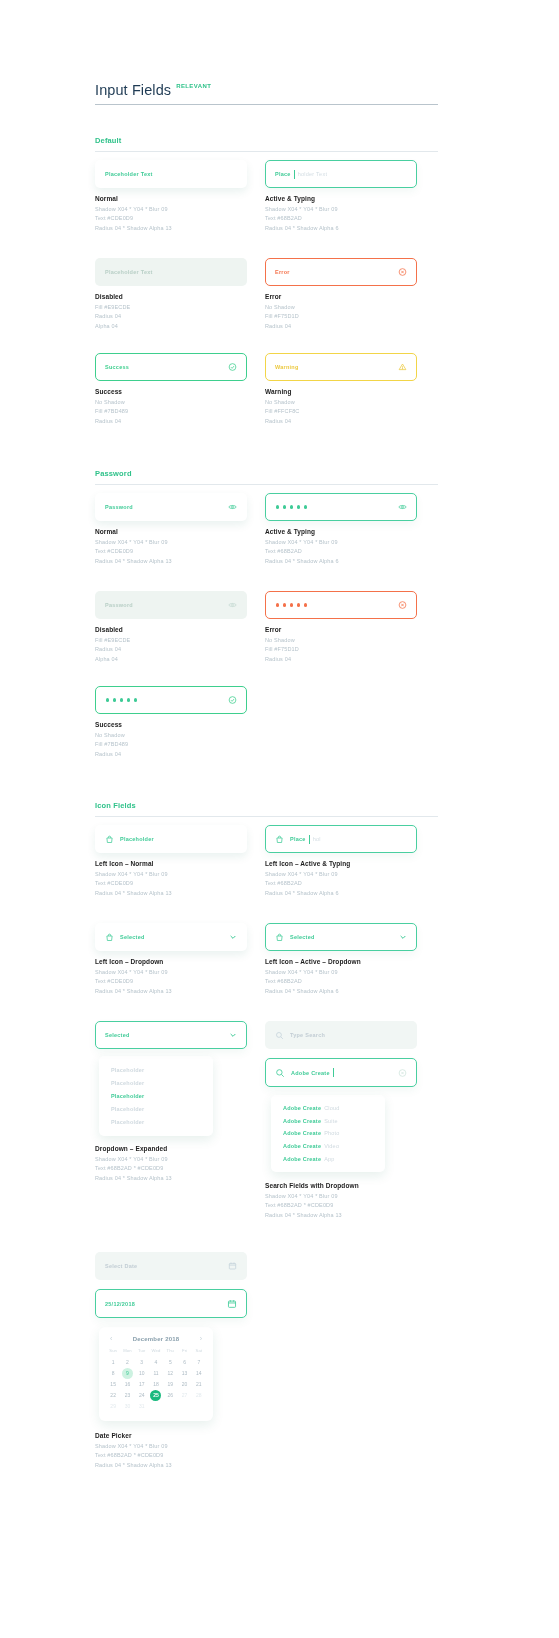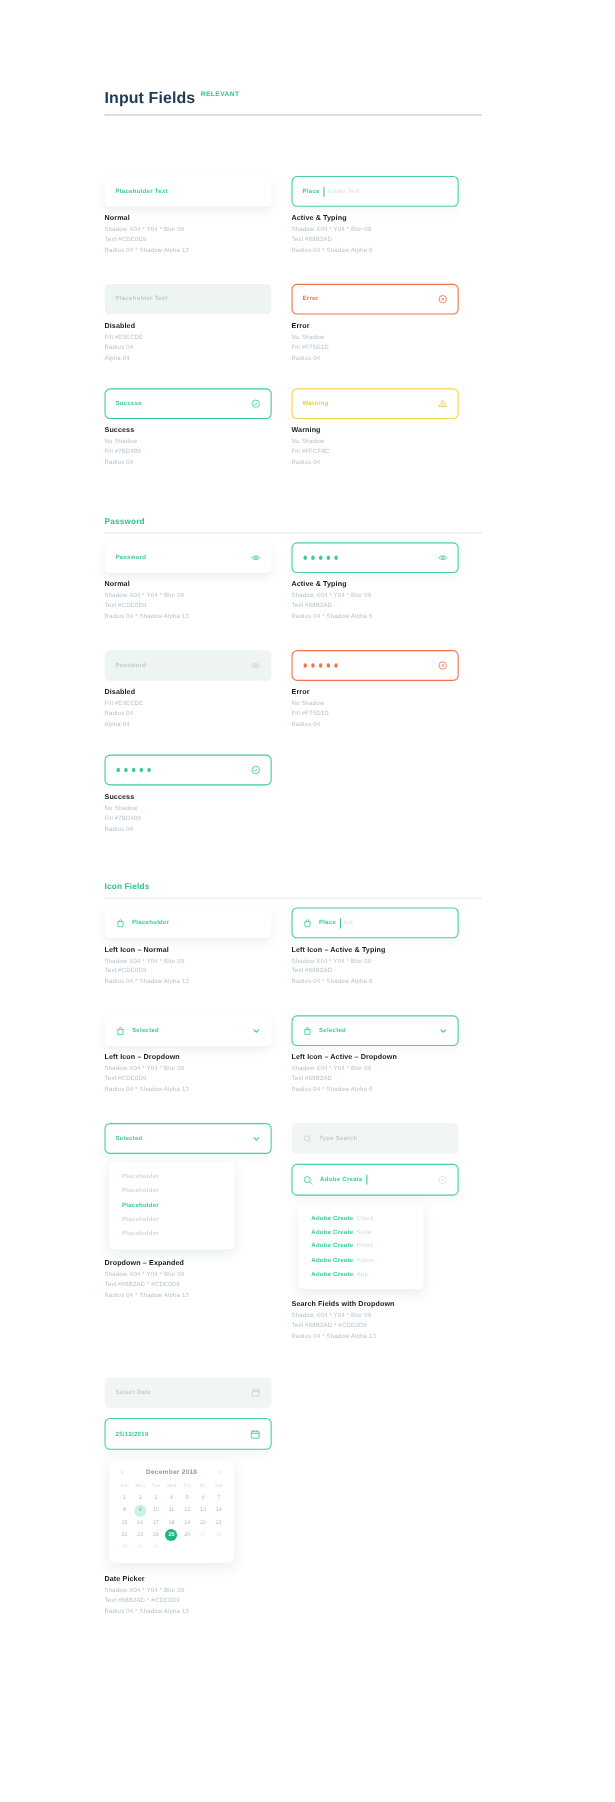--- a/index.html
+++ b/index.html
@@ -9,21 +9,21 @@
     font-family: "Liberation Sans", sans-serif;
     position: relative;
     overflow: hidden;
   }
   .page { position: relative; width: 559px; height: 1638px; padding: 0; }
 
   
   .page-header { position: absolute; left: 95px; top: 82px; width: 343px; }
   .title-row { display: flex; align-items: flex-start; }
   .page-title {
-    font-size: 14.5px; font-weight: bold; color: #1f3b54; letter-spacing: .1px;
+    font-size: 14.5px; font-weight: normal; color: #1f3b54; letter-spacing: .1px;
   }
   .title-badge {
     font-size: 6px; font-weight: bold; color: #2fc28a; letter-spacing: .4px;
     margin-left: 5px; margin-top: 1px;
   }
   .title-rule {
     position: absolute; left: 0; top: 22px; width: 343px; height: 1px;
     background: #b9c4cc;
   }
 
@@ -161,20 +161,24 @@
 <div class="page">
 
   <div class="page-header">
     <div class="title-row">
       <div class="page-title">Input Fields</div>
       <div class="title-badge">RELEVANT</div>
     </div>
     <div class="title-rule"></div>
   </div>
 
+  <div class="section" style="top:136px;">
+    <div class="section-label">Default</div>
+    <div class="section-rule"></div>
+  </div>
 
   <div class="col-left" style="left:95px; top:160px;">
     <div class="field normal">
       <span class="ph">Placeholder Text</span>
     </div>
     <div class="spec">
       <div class="spec-title">Normal</div>
       <div class="spec-line">Shadow X04 * Y04 * Blur 09</div>
       <div class="spec-line">Text #CDE0D9</div>
       <div class="spec-line">Radius 04 * Shadow Alpha 13</div>

